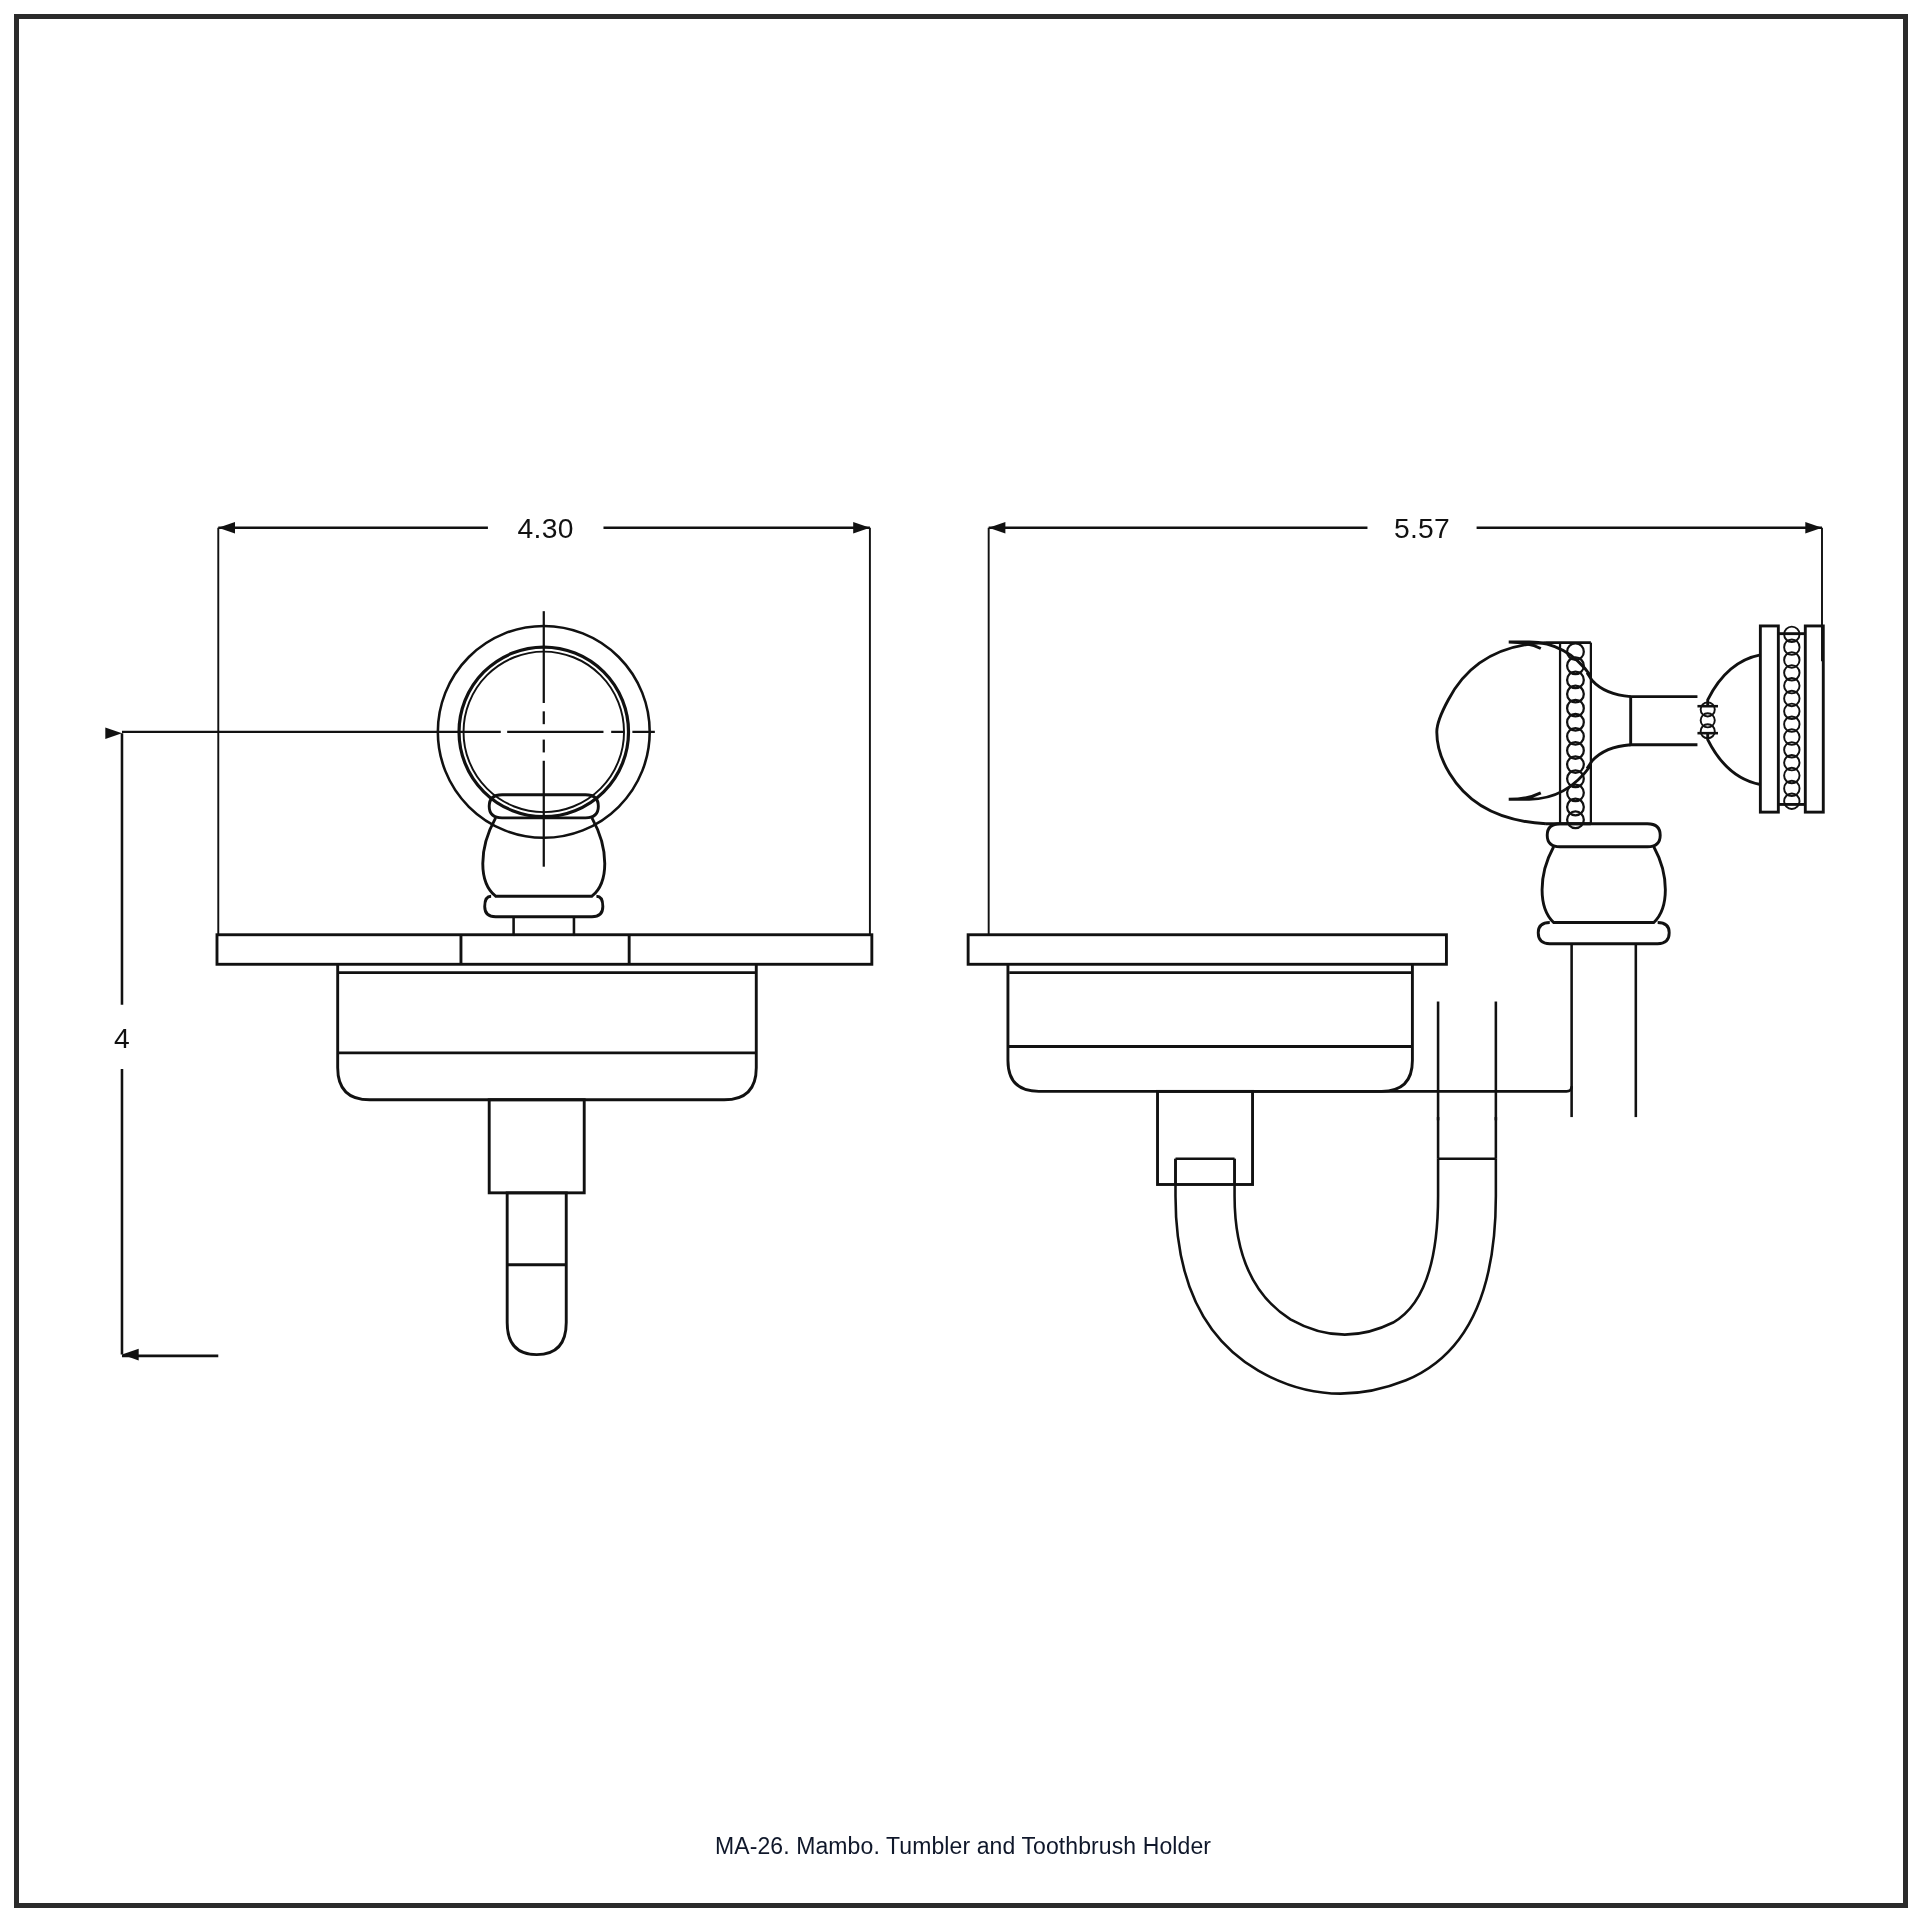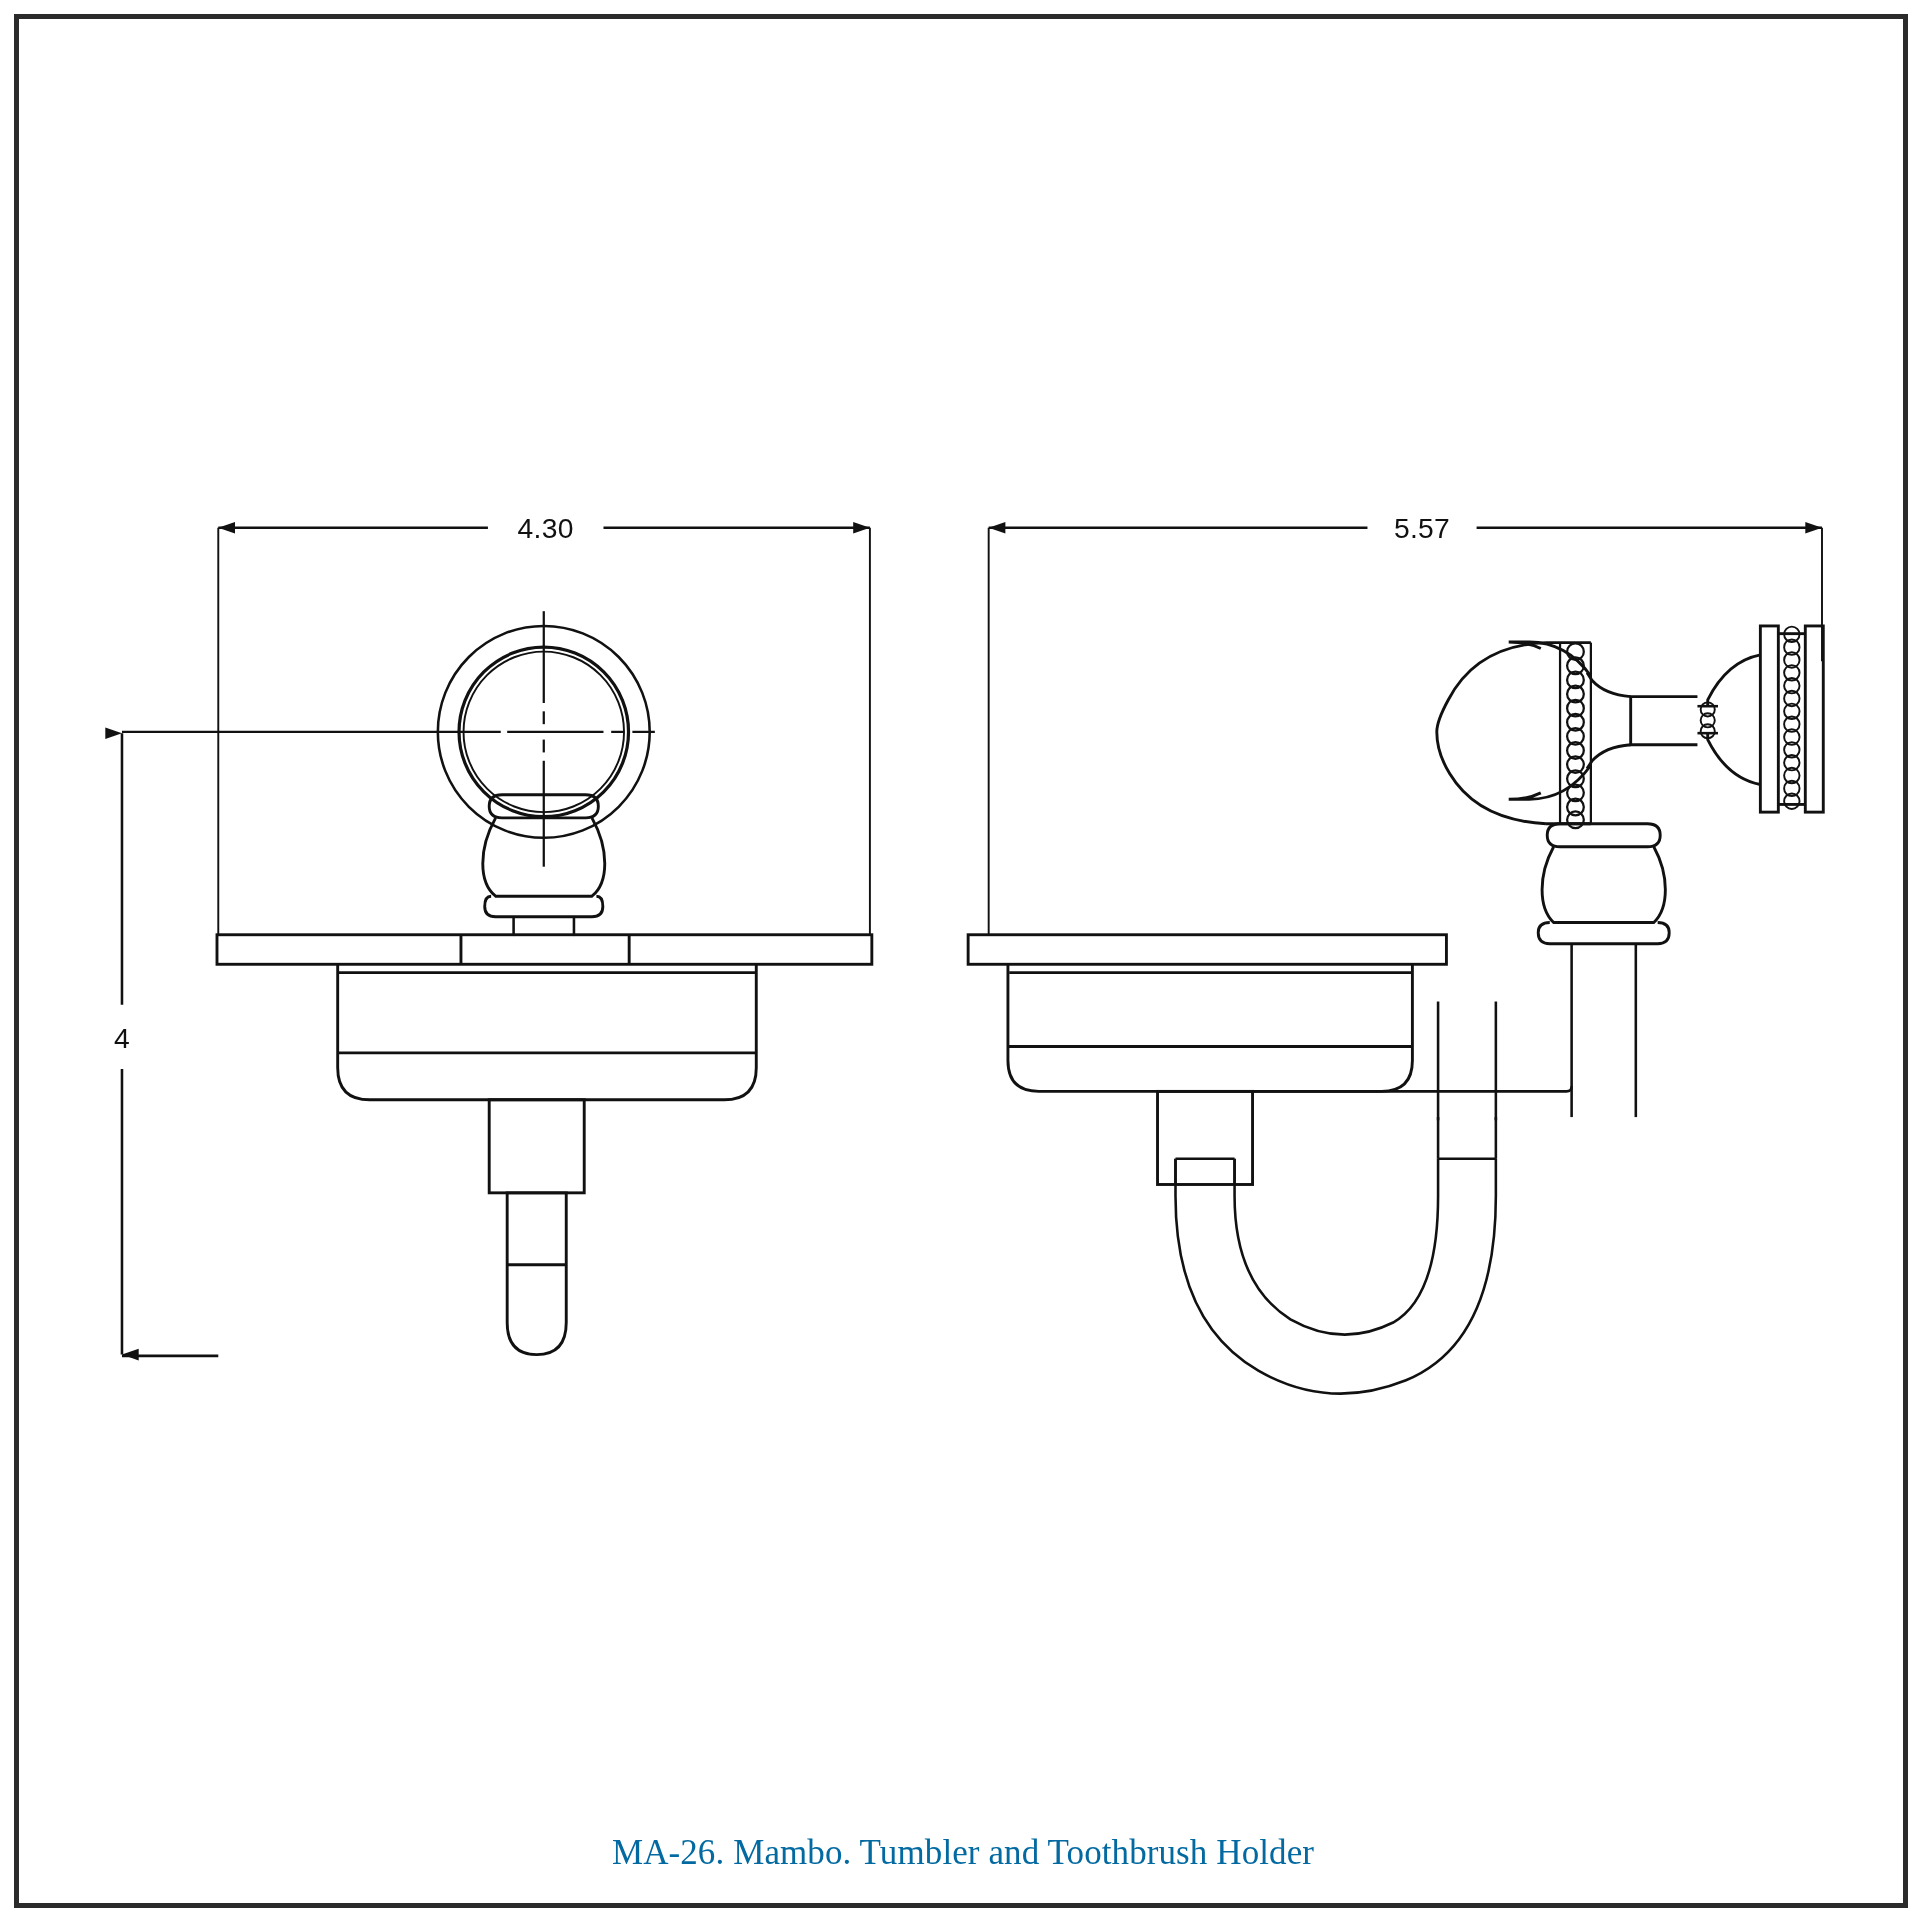--- a/index.html
+++ b/index.html
@@ -36,23 +36,23 @@
     font-size: 44px;
     fill: #111111;
     letter-spacing: 0.5px;
   }
   #caption {
     position: absolute;
     left: 0;
     top: 1833px;
     width: 1926px;
     text-align: center;
-    font-family: Liberation Serif, serif;
-    font-size: 35px;
-    color: #0369a1;
+    font-family: Liberation Sans, sans-serif;
+    font-size: 23px;
+    color: #0f172a;
     letter-spacing: 0.1px;
     white-space: nowrap;
   }
 </style>
 </head>
 <body>
 
 <div id="sheet">
 
   <div id="frame"></div>

